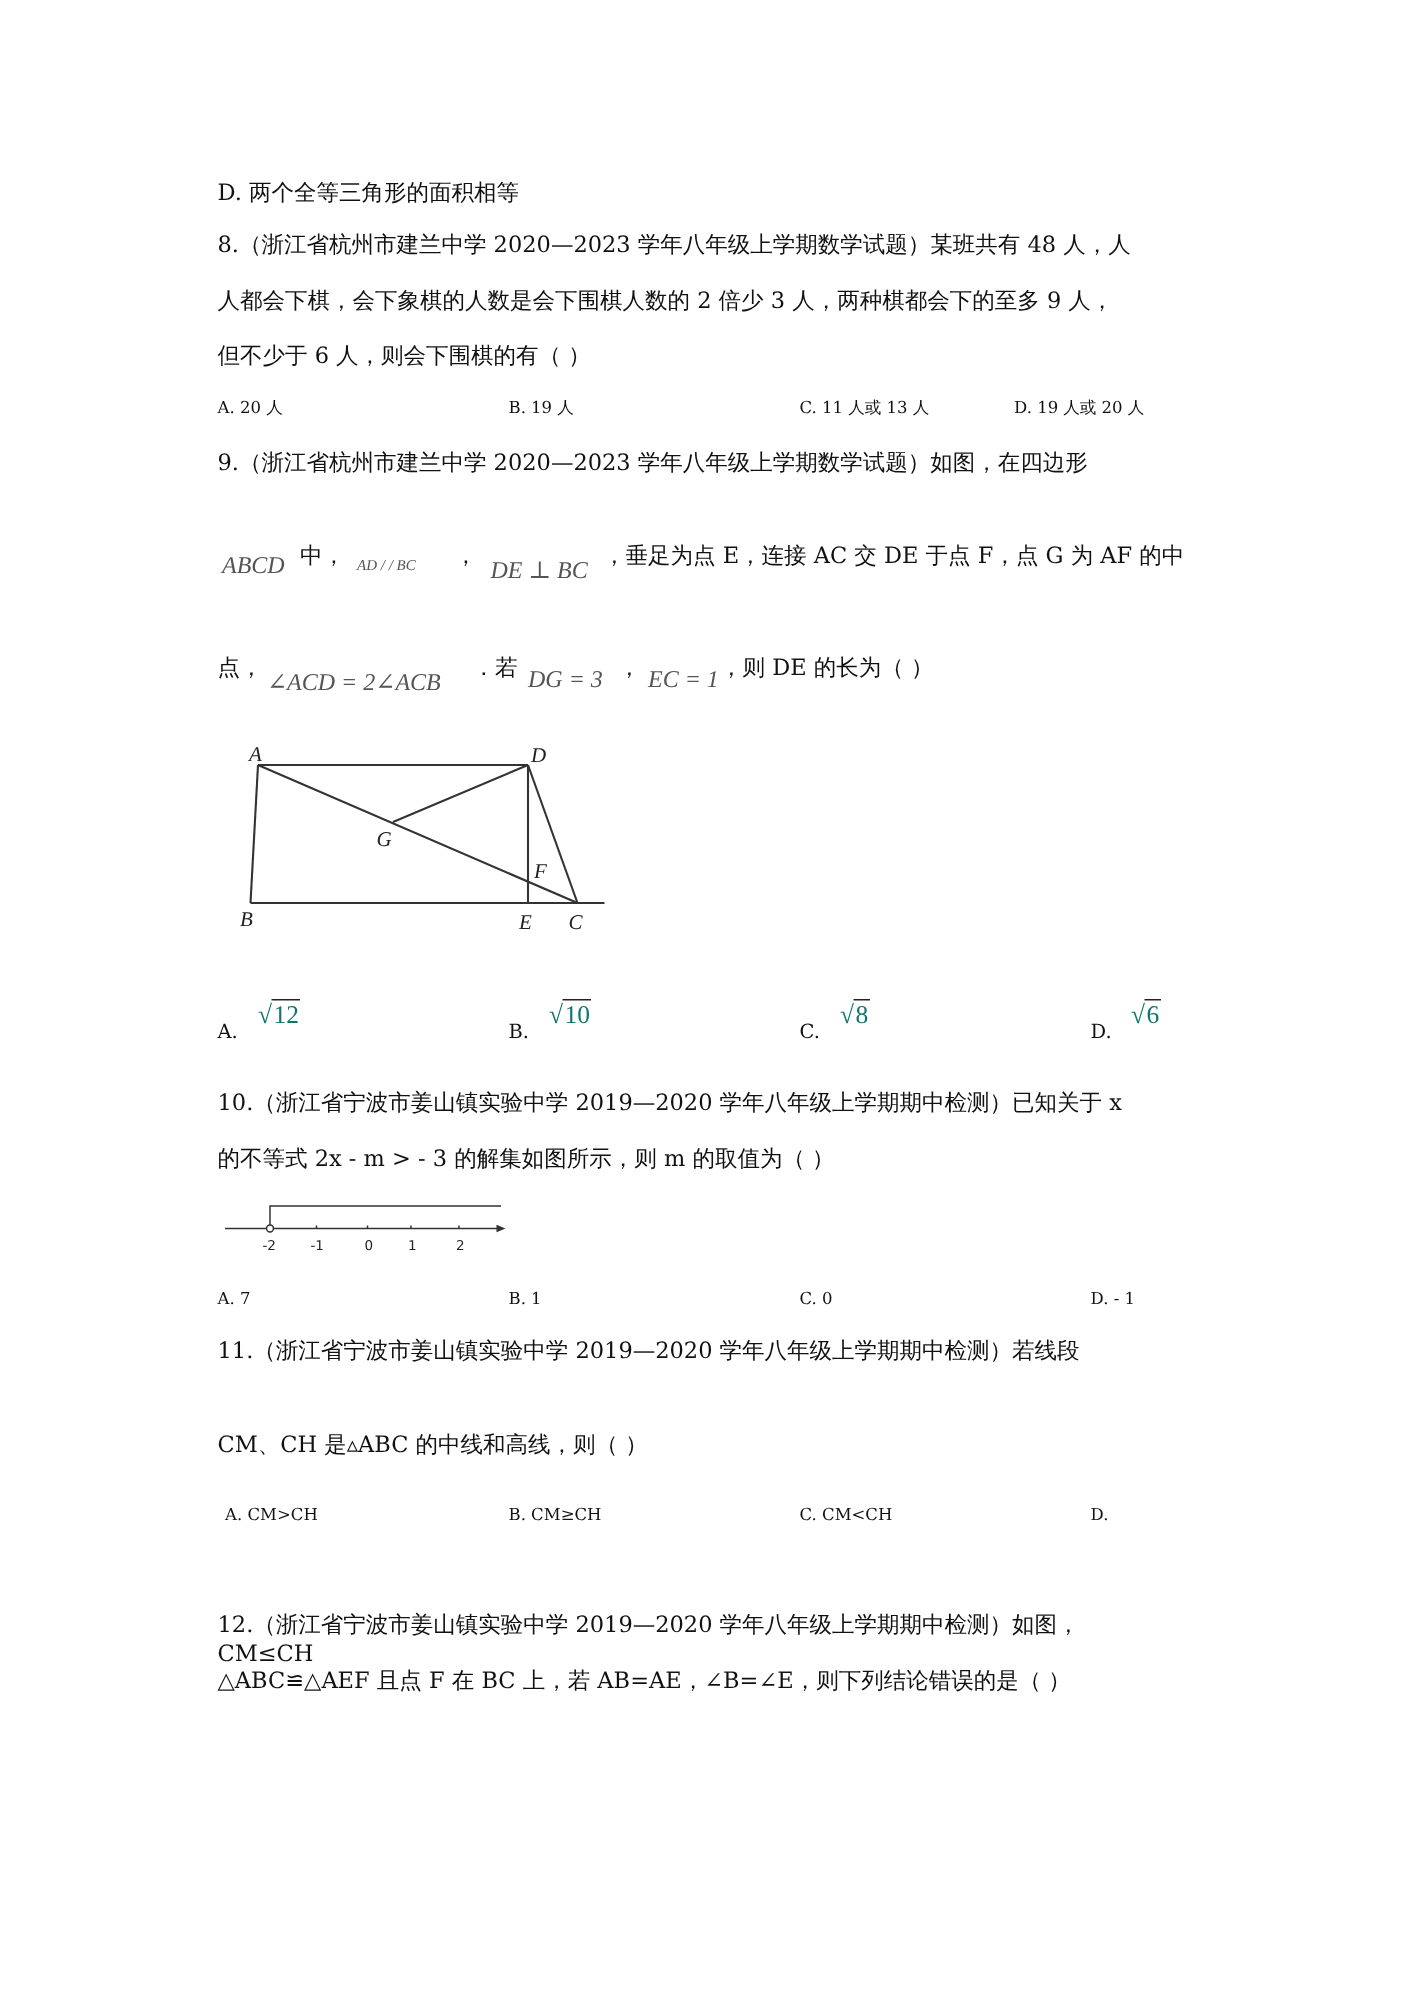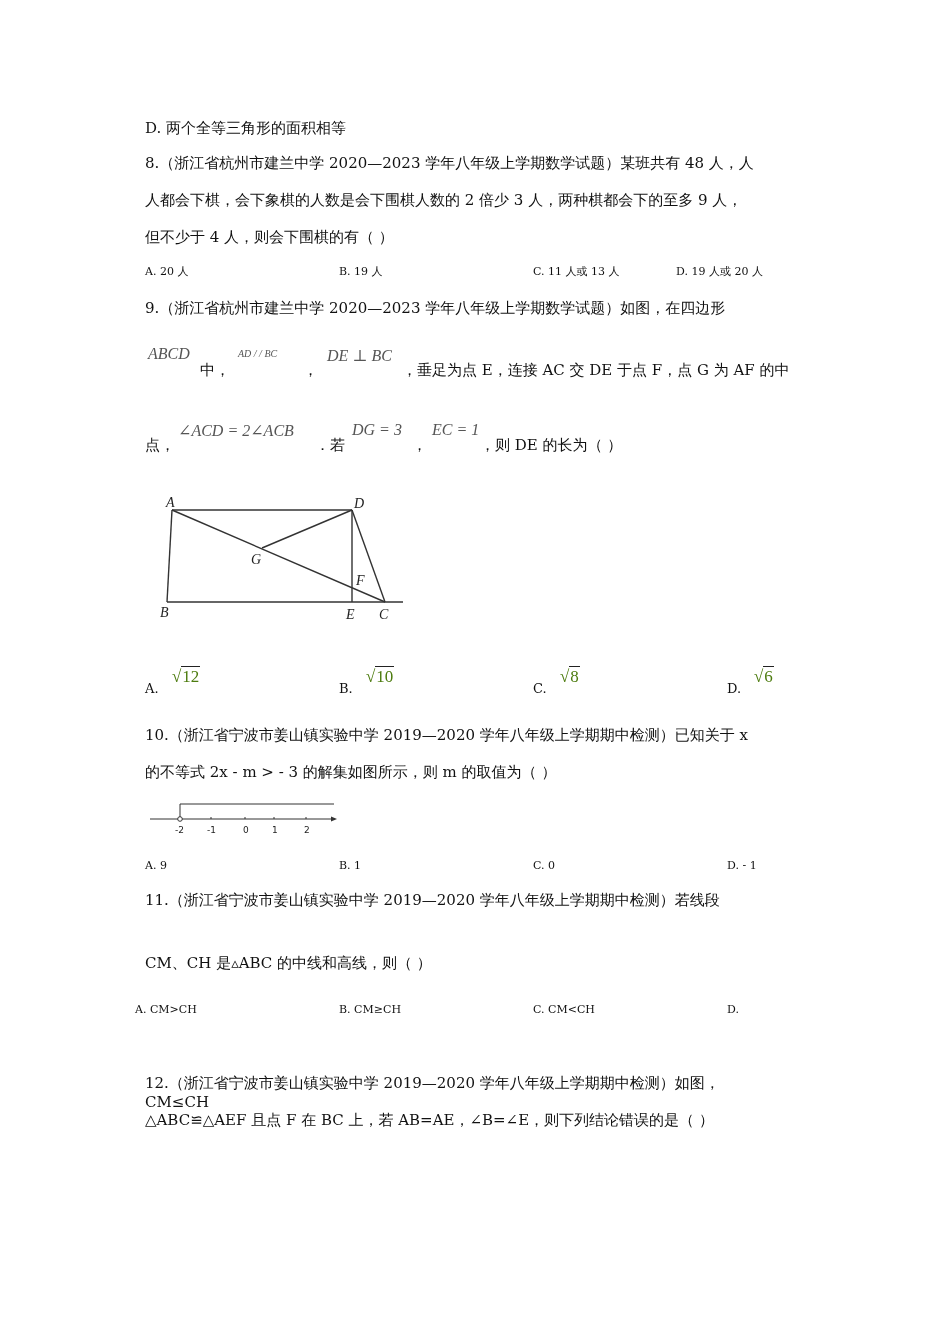--- a/index.html
+++ b/index.html
@@ -1,33 +1,33 @@
 <!DOCTYPE html>
 <html><head>
 <meta charset="utf-8">
 <style>
   html, body { margin: 0; padding: 0; background: #ffffff; }
   body { width: 950px; height: 1344px; position: relative; overflow: hidden;
          font-family: "DejaVu Serif", "Liberation Serif", serif; color: #111; }
   .ln { position: absolute; left: 145px; font-size: 15px; white-space: nowrap; line-height: 20px; }
   .opt { position: absolute; font-size: 11px; white-space: nowrap; line-height: 20px; }
-  .math { font-family: "Liberation Serif", "DejaVu Serif", serif; font-style: italic; color: #555; font-size: 16px; position: absolute; white-space: nowrap; }
-  .sqrt { font-family: "Liberation Serif", serif; font-size: 17px; position: absolute; color: #4d7c0f; }
+  .math { font-family: "Liberation Serif", "DejaVu Serif", serif; font-style: italic; color: #555; font-size: 16px; position: absolute; white-space: nowrap; margin-top: 24px; }
+  .sqrt { font-family: "Liberation Serif", serif; font-size: 17px; position: absolute; color: #0f766e; }
   .sqrt .rad { border-top: 1px solid #222; padding: 0 1px; }
   svg text { font-family: "Liberation Serif", serif; font-style: italic; font-size: 14px; fill: #222; }
   .nl text { font-style: normal; font-size: 9px; font-family: "DejaVu Sans", sans-serif; }
 </style>
 </head>
 <body>
 
 <div class="ln" style="top:118px">D.  两个全等三角形的面积相等</div>
 
 <div class="ln" style="top:153px">8.（浙江省杭州市建兰中学 2020—2023 学年八年级上学期数学试题）某班共有 48 人，人</div>
 <div class="ln" style="top:190px">人都会下棋，会下象棋的人数是会下围棋人数的 2 倍少 3 人，两种棋都会下的至多 9 人，</div>
-<div class="ln" style="top:227px">但不少于 4 人，则会下围棋的有（    ）</div>
+<div class="ln" style="top:227px">但不少于 6 人，则会下围棋的有（    ）</div>
 <div class="opt" style="top:262px;left:145px">A.  20 人</div>
 <div class="opt" style="top:262px;left:339px">B.  19 人</div>
 <div class="opt" style="top:262px;left:533px">C.  11 人或 13 人</div>
 <div class="opt" style="top:262px;left:676px">D.  19 人或 20 人</div>
 
 <div class="ln" style="top:298px">9.（浙江省杭州市建兰中学 2020—2023 学年八年级上学期数学试题）如图，在四边形</div>
 
 <span class="math" style="top:345px;left:148px">ABCD</span>
 <span class="ln" style="top:360px;left:200px">中，</span>
 <span class="math" style="top:348px;left:238px;font-size:10px">AD / / BC</span>
@@ -85,27 +85,27 @@
   </g>
   <polygon points="337,819 331,816.5 331,821.5" fill="#333"></polygon>
   <circle cx="180" cy="819" r="2.3" fill="#fff" stroke="#333" stroke-width="1"></circle>
   <text x="175" y="833">-2</text>
   <text x="207" y="833">-1</text>
   <text x="243" y="833">0</text>
   <text x="272" y="833">1</text>
   <text x="304" y="833">2</text>
 </svg>
 
-<div class="opt" style="top:856px;left:145px">A. 9</div>
+<div class="opt" style="top:856px;left:145px">A. 7</div>
 <div class="opt" style="top:856px;left:339px">B. 1</div>
 <div class="opt" style="top:856px;left:533px">C. 0</div>
 <div class="opt" style="top:856px;left:727px">D.  - 1</div>
 
 <div class="ln" style="top:890px">11.（浙江省宁波市姜山镇实验中学 2019—2020 学年八年级上学期期中检测）若线段</div>
 <div class="ln" style="top:953px">CM、CH 是▵ABC 的中线和高线，则（          ）</div>
-<div class="opt" style="top:1000px;left:135px">A.  CM&gt;CH</div>
+<div class="opt" style="top:1000px;left:150px">A.  CM&gt;CH</div>
 <div class="opt" style="top:1000px;left:339px">B.  CM≥CH</div>
 <div class="opt" style="top:1000px;left:533px">C.  CM&lt;CH</div>
 <div class="opt" style="top:1000px;left:727px">D.</div>
 <div class="ln" style="top:1092px">CM≤CH</div>
 
 <div class="ln" style="top:1073px">12.（浙江省宁波市姜山镇实验中学 2019—2020 学年八年级上学期期中检测）如图，</div>
 <div class="ln" style="top:1110px">△ABC≌△AEF 且点 F 在 BC 上，若 AB=AE，∠B=∠E，则下列结论错误的是（ ）</div>
 
 </body></html>

